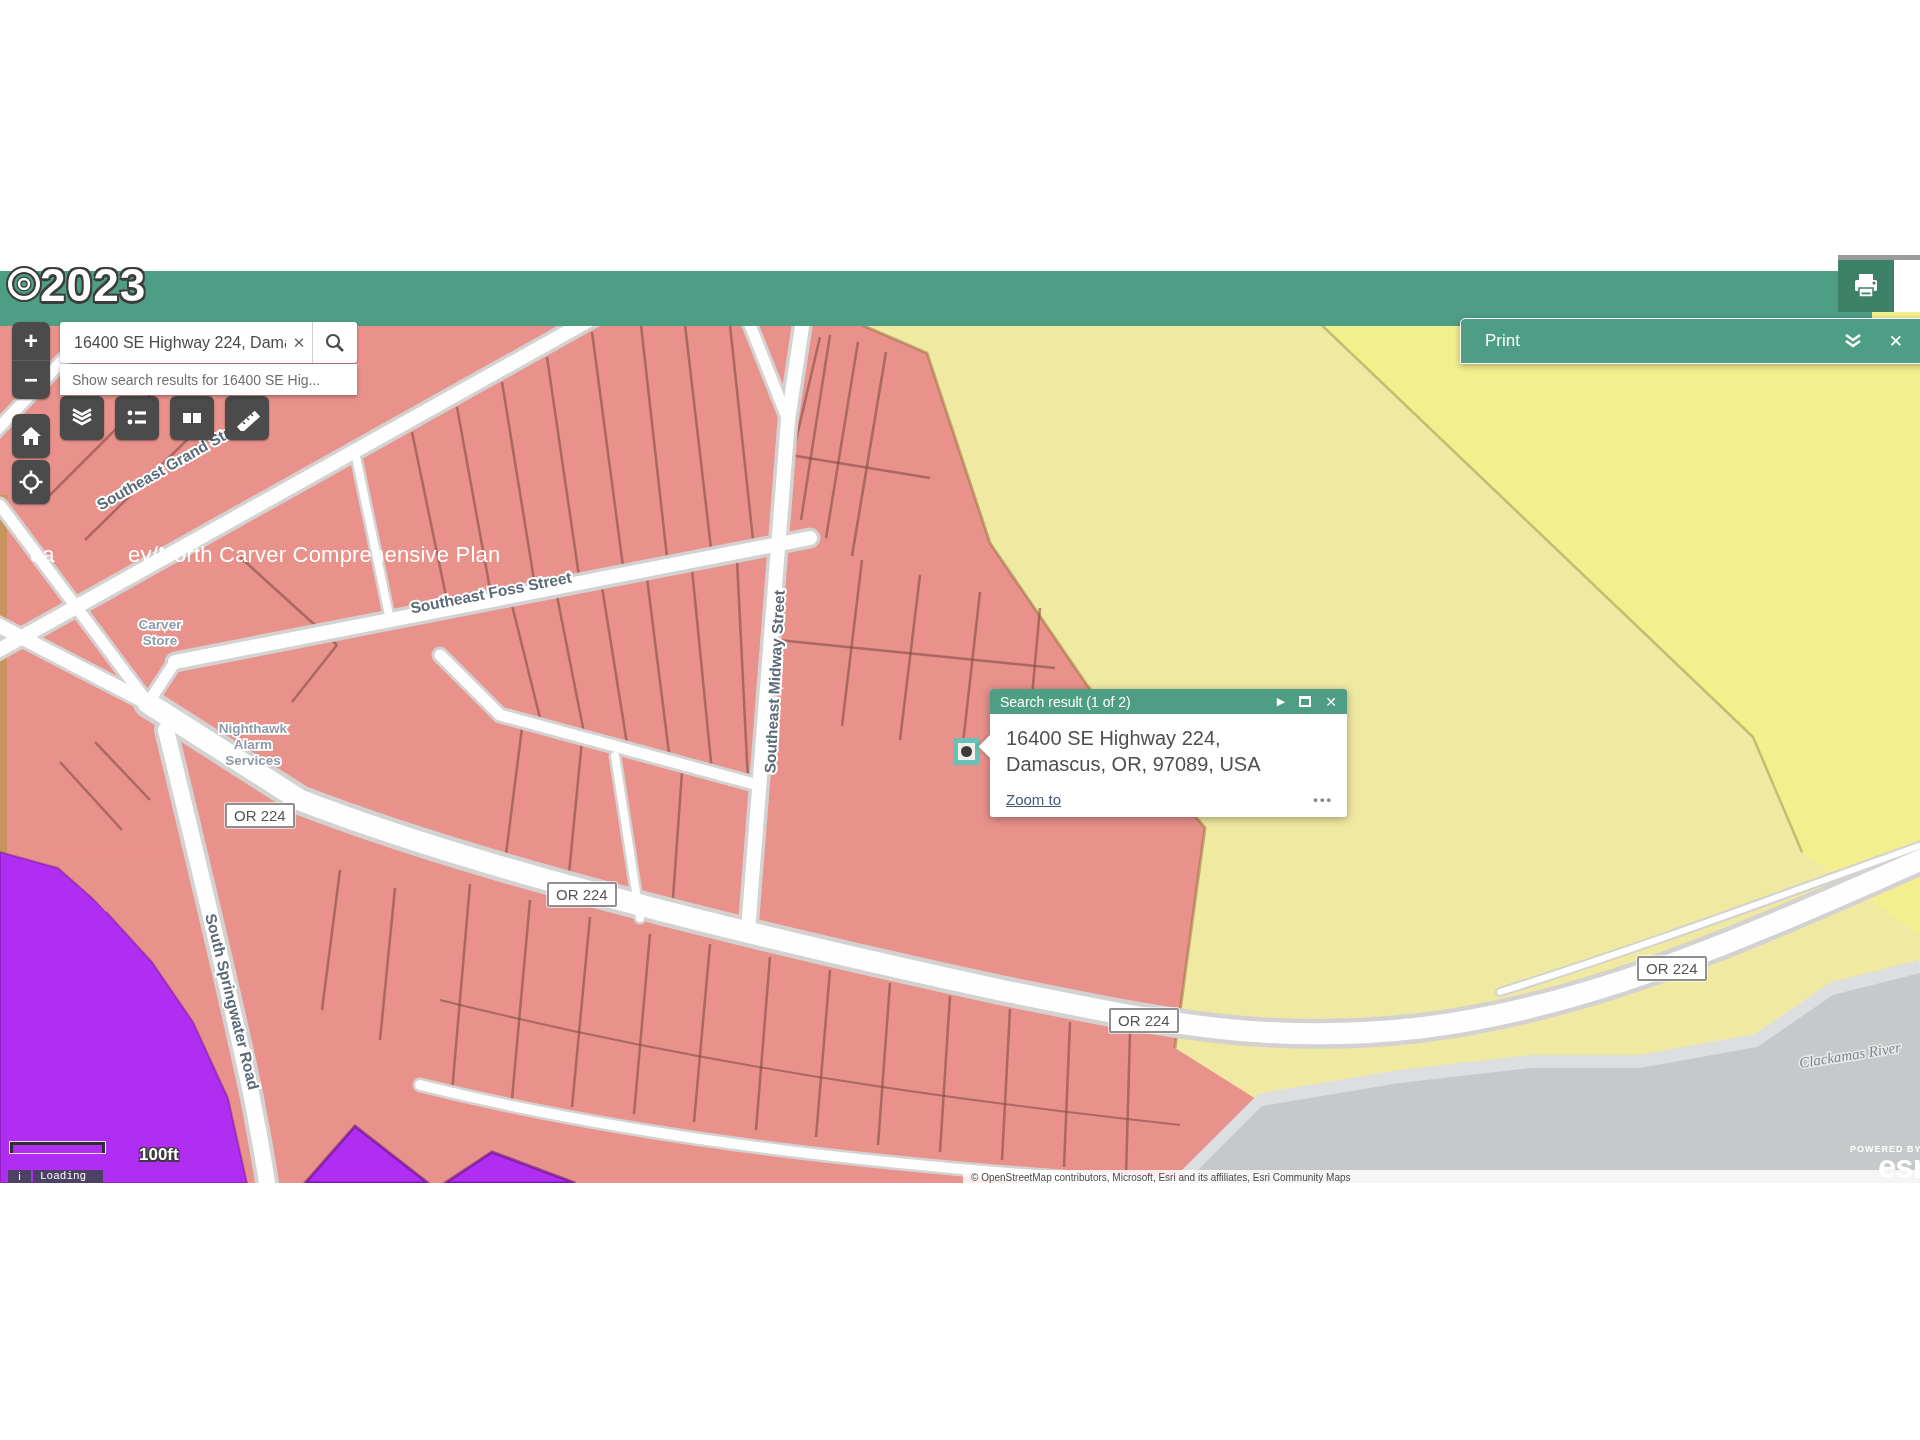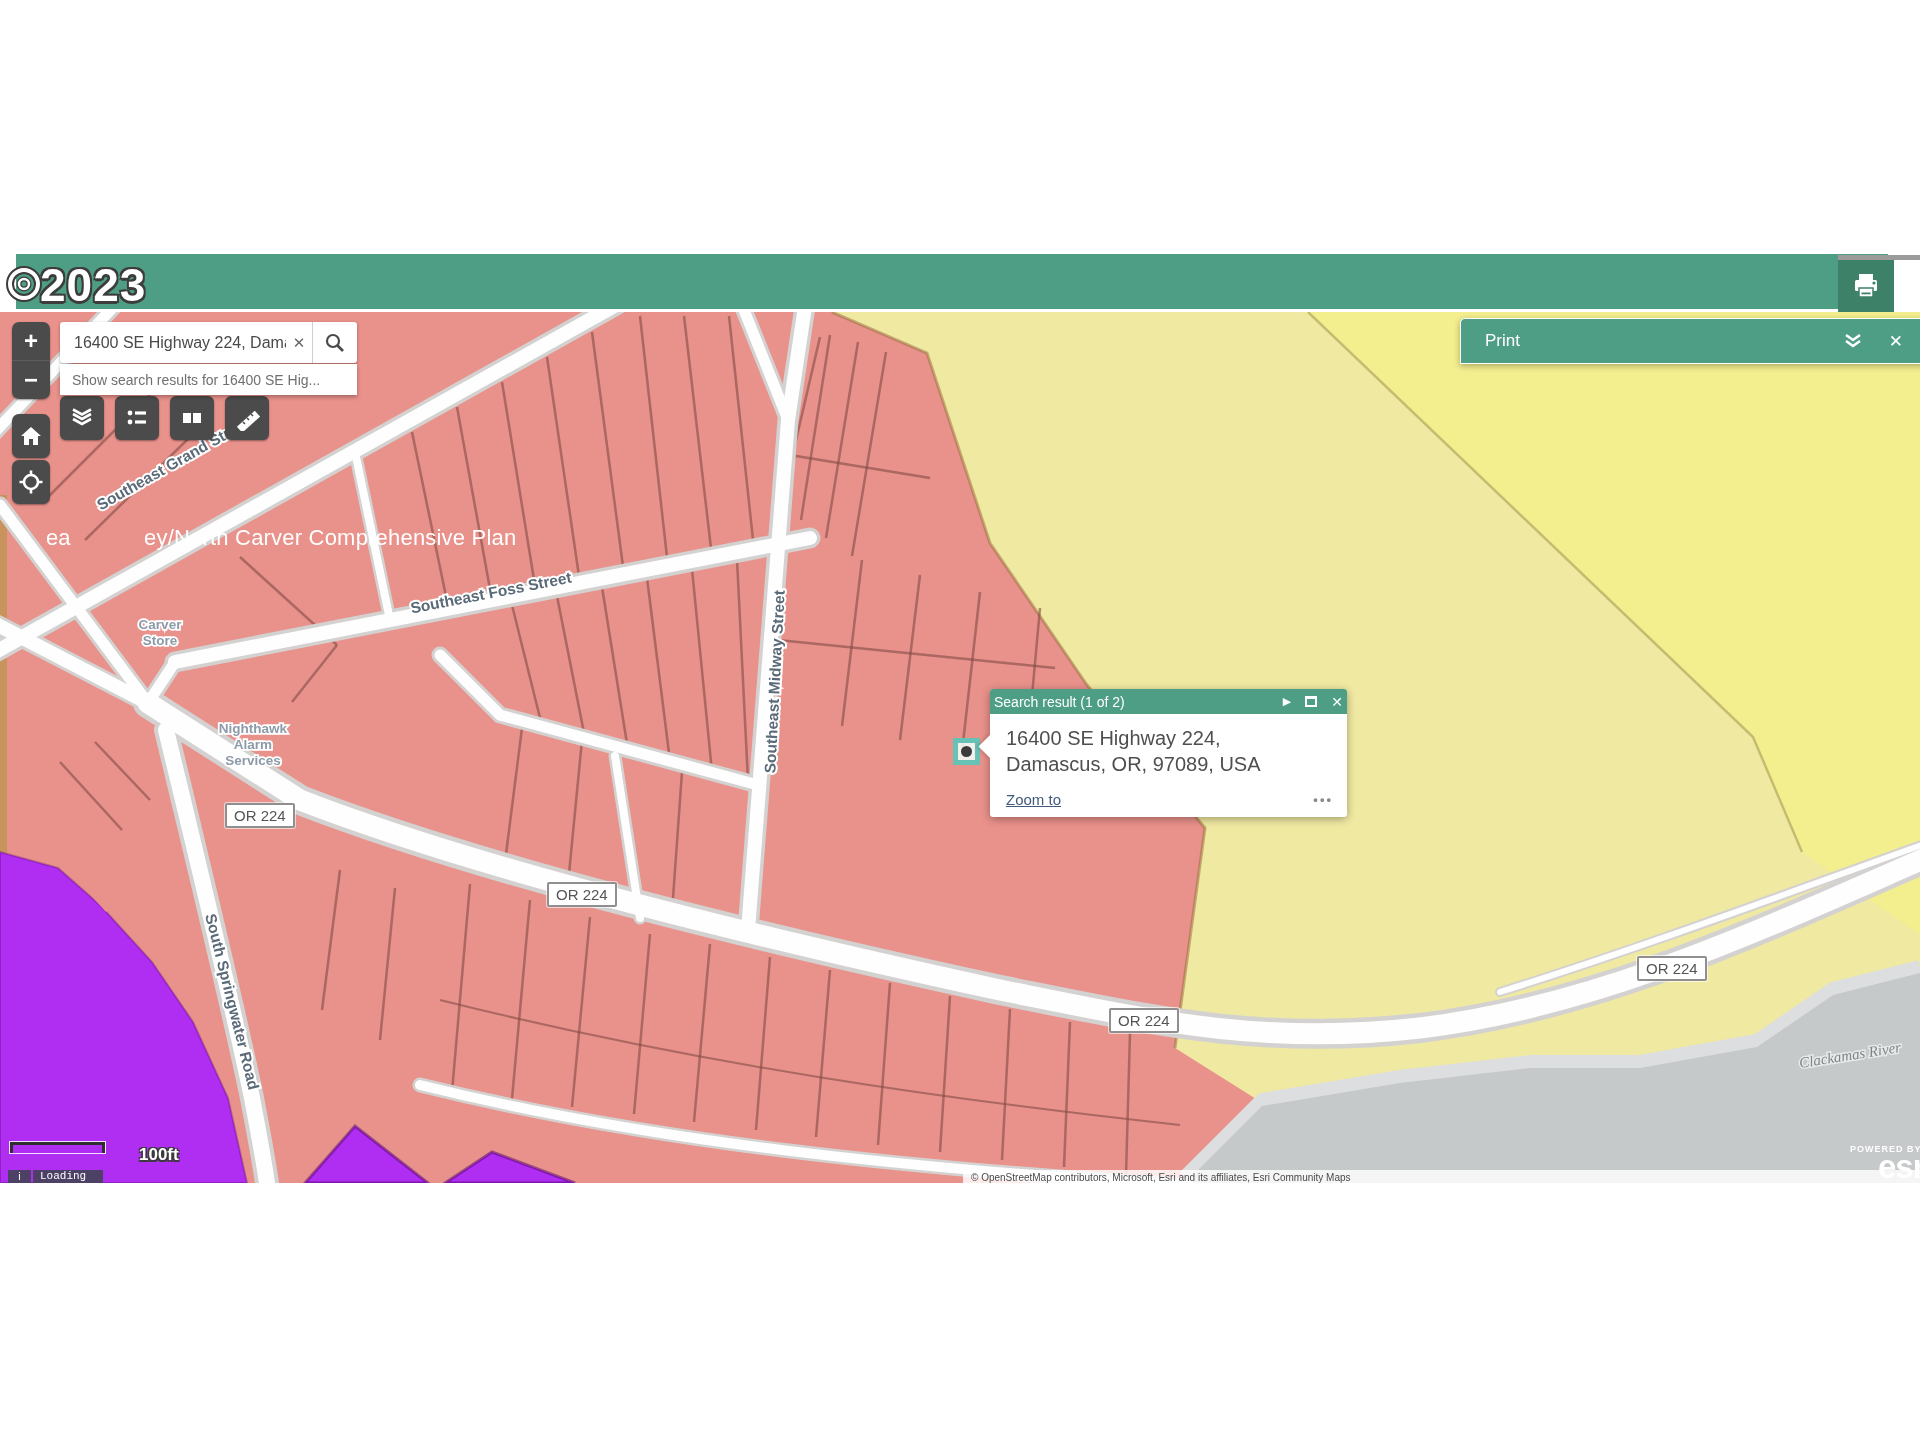--- a/index.html
+++ b/index.html
@@ -1,21 +1,21 @@
 <!DOCTYPE html>
 <html><head>
 <meta charset="utf-8">
 <style>
   * { margin:0; padding:0; box-sizing:border-box; }
   html,body { background:#ffffff; }
   body { font-family:"Liberation Sans", sans-serif; }
   #screen { position:relative; width:1920px; height:1440px; overflow:hidden; background:#fff; }
 
   
-  .app-header { position:absolute; left:0; top:254px; width:1872px; height:55px; background:#4E9E86;margin-left:16px; }
+  .app-header { position:absolute; left:0; top:271px; width:1872px; height:55px; background:#4E9E86; }
   .app-title { position:absolute; left:128px; top:271px; color:#fff; font-size:22px; letter-spacing:.2px; white-space:nowrap; }
   .app-title-left { position:absolute; left:30px; top:271px; color:#fff; font-size:22px; }
   .wm-year { position:absolute; left:40px; top:258px; color:#fff; font-size:46px; font-weight:800; letter-spacing:1px;
     text-shadow:-2px -2px 0 #3c3c3c, 2px -2px 0 #3c3c3c, -2px 2px 0 #3c3c3c, 2px 2px 0 #3c3c3c, 0 3px 0 #3c3c3c;text-align:center; }
   .wm-ring { position:absolute; left:6px; top:266px; }
   .hdr-gray-strip { position:absolute; left:1838px; top:255px; width:82px; height:5px; background:#9b9b9b; }
   .print-tile { position:absolute; left:1838px; top:260px; width:56px; height:52px; background:#3E8169; display:flex; align-items:center; justify-content:center; cursor:pointer; }
   .share-cut { position:absolute; left:1899px; top:266px; width:21px; height:44px; overflow:hidden; }
 
   
@@ -47,21 +47,21 @@
   .zoomctl { position:absolute; left:12px; top:322px; width:38px; border-radius:7px; overflow:hidden; box-shadow:0 1px 2px rgba(0,0,0,.4); z-index:5; }
   .zoomctl .zbtn { width:38px; height:38px; background:#4b4b4b; color:#fff; font-size:24px; font-weight:700; display:flex; align-items:center; justify-content:center; cursor:pointer; }
   .zoomctl .zdiv { height:1px; background:#5e5e5e; }
   .sq-btn { position:absolute; left:12px; width:38px; height:44px; background:#4b4b4b; border-radius:7px; display:flex; align-items:center; justify-content:center;
     box-shadow:0 1px 2px rgba(0,0,0,.4); cursor:pointer; z-index:5; }
 
   
   .popup { position:absolute; left:990px; top:689px; width:357px; height:128px; background:#fff; border-radius:3px;
     box-shadow:0 2px 8px rgba(0,0,0,.35); z-index:8; }
   .popup-tail { position:absolute; left:-8px; top:49px; width:17px; height:17px; background:#fff; transform:rotate(45deg); box-shadow:-2px 2px 3px rgba(0,0,0,.12); }
-  .popup-header { position:relative; height:25px; background:#4E9E86; border-radius:3px 3px 0 0; display:flex; align-items:center; padding:0 4px; }
+  .popup-header { position:relative; height:25px; background:#4E9E86; border-radius:3px 3px 0 0; display:flex; align-items:center; padding:0 10px; }
   .popup-title { color:#fff; font-size:14px; flex:1; }
   .popup-hicon { color:#fff; margin-left:14px; cursor:pointer; display:flex; align-items:center; }
   .dock-icon { width:12px; height:11px; border:2px solid #fff; border-top-width:3px; }
   .popup-body { padding:11px 16px 0 16px; font-size:20px; line-height:1.32; color:#4f4f4f; width:340px; }
   .popup-footer { position:absolute; left:16px; right:14px; bottom:9px; display:flex; align-items:center; justify-content:space-between; }
   .zoomto { color:#41597a; font-size:15px; text-decoration:underline; cursor:pointer; }
   .dots { color:#8a8a8a; font-size:13px; letter-spacing:2px; font-weight:700; cursor:pointer; }
 
   
   .print-panel { position:absolute; left:1460px; top:318px; width:470px; height:46px; background:#4E9E86;

